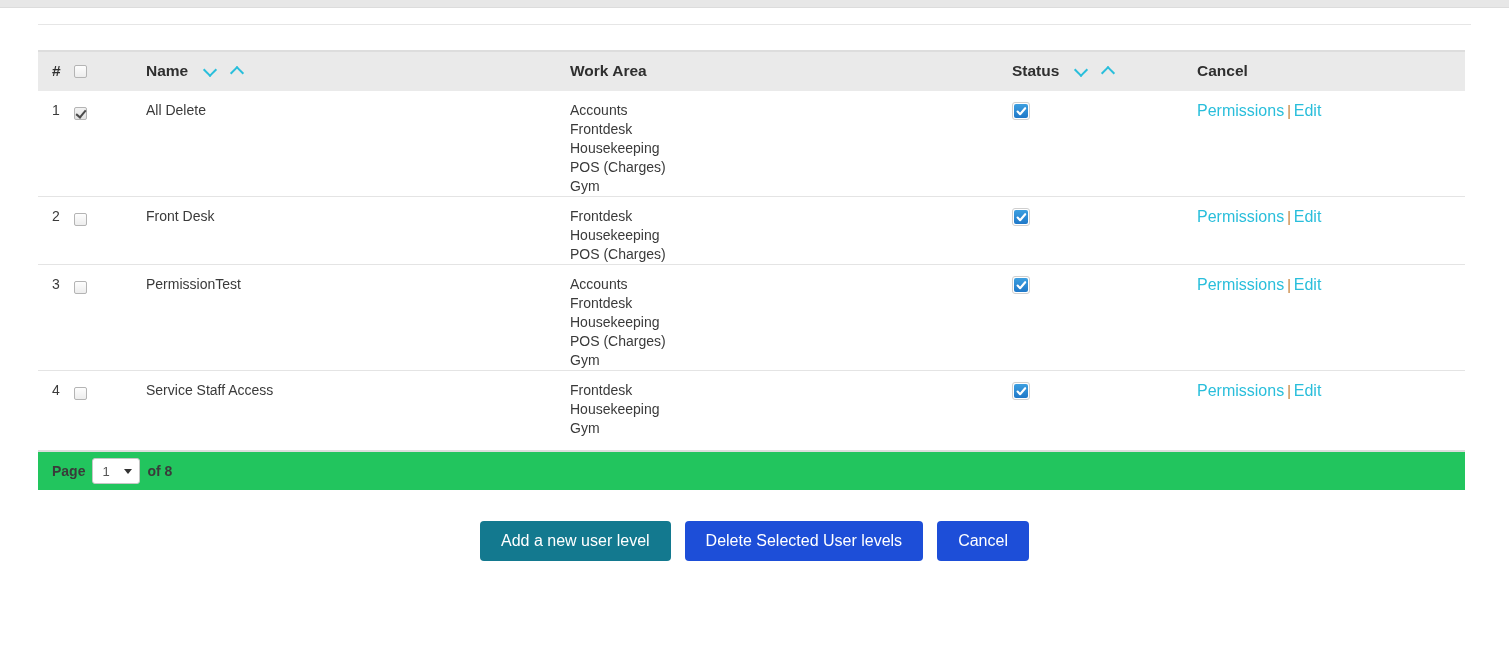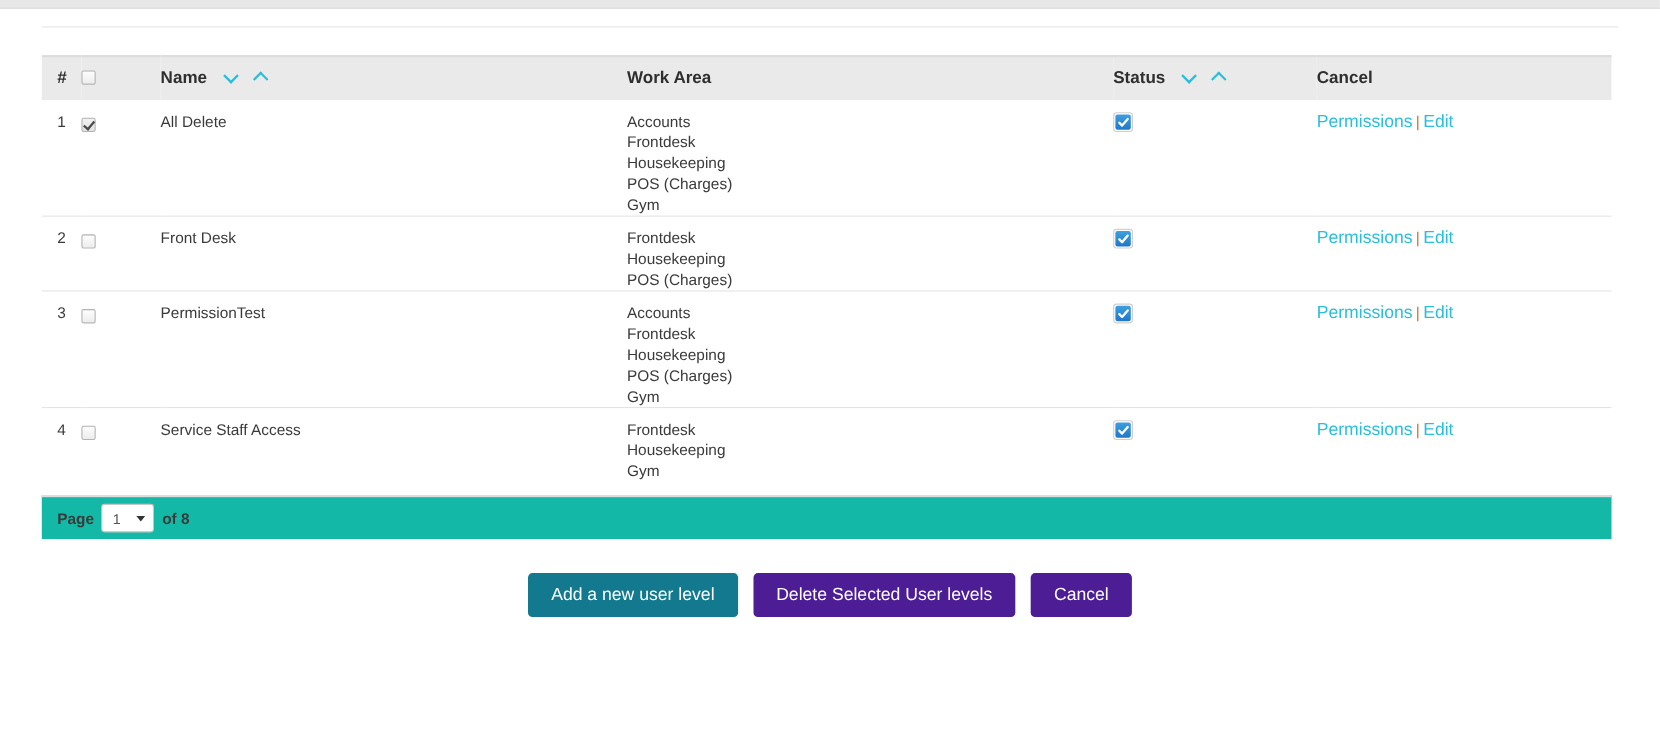--- a/index.html
+++ b/index.html
@@ -158,21 +158,21 @@
     cursor: pointer;
     font-size: 16px;
   }
   .pipe { color: #c2782a; padding: 0 3px; }
 
   .wa-line { display: block; }
 
   
   #footbar {
     width: 1427px;
-    background: #14b8a6;
+    background: #22c55e;
     border-top: 2px solid #dddddd;
     height: 40px;
     display: flex;
     align-items: center;
     font-size: 14px;
     font-weight: bold;
     color: #3a3a3a;
     margin-top: 12px;
   }
   #foot-left { padding-left: 14px; display: flex; align-items: center; gap: 7px; }
@@ -215,21 +215,21 @@
     border-radius: 4px;
     color: #ffffff;
     font-family: "Liberation Sans", sans-serif;
     font-size: 16px;
     height: 40px;
     padding: 0 21px;
     cursor: pointer;
     white-space: nowrap;
   }
   .btn-dark { background: #13798f; }
-  .btn-cyan { background: #4c1d95; }
+  .btn-cyan { background: #1d4ed8; }
 </style>
 </head>
 <body>
 
 <div id="topbar"></div>
 
 <div id="page">
 
   <div id="header-rule"></div>
 

